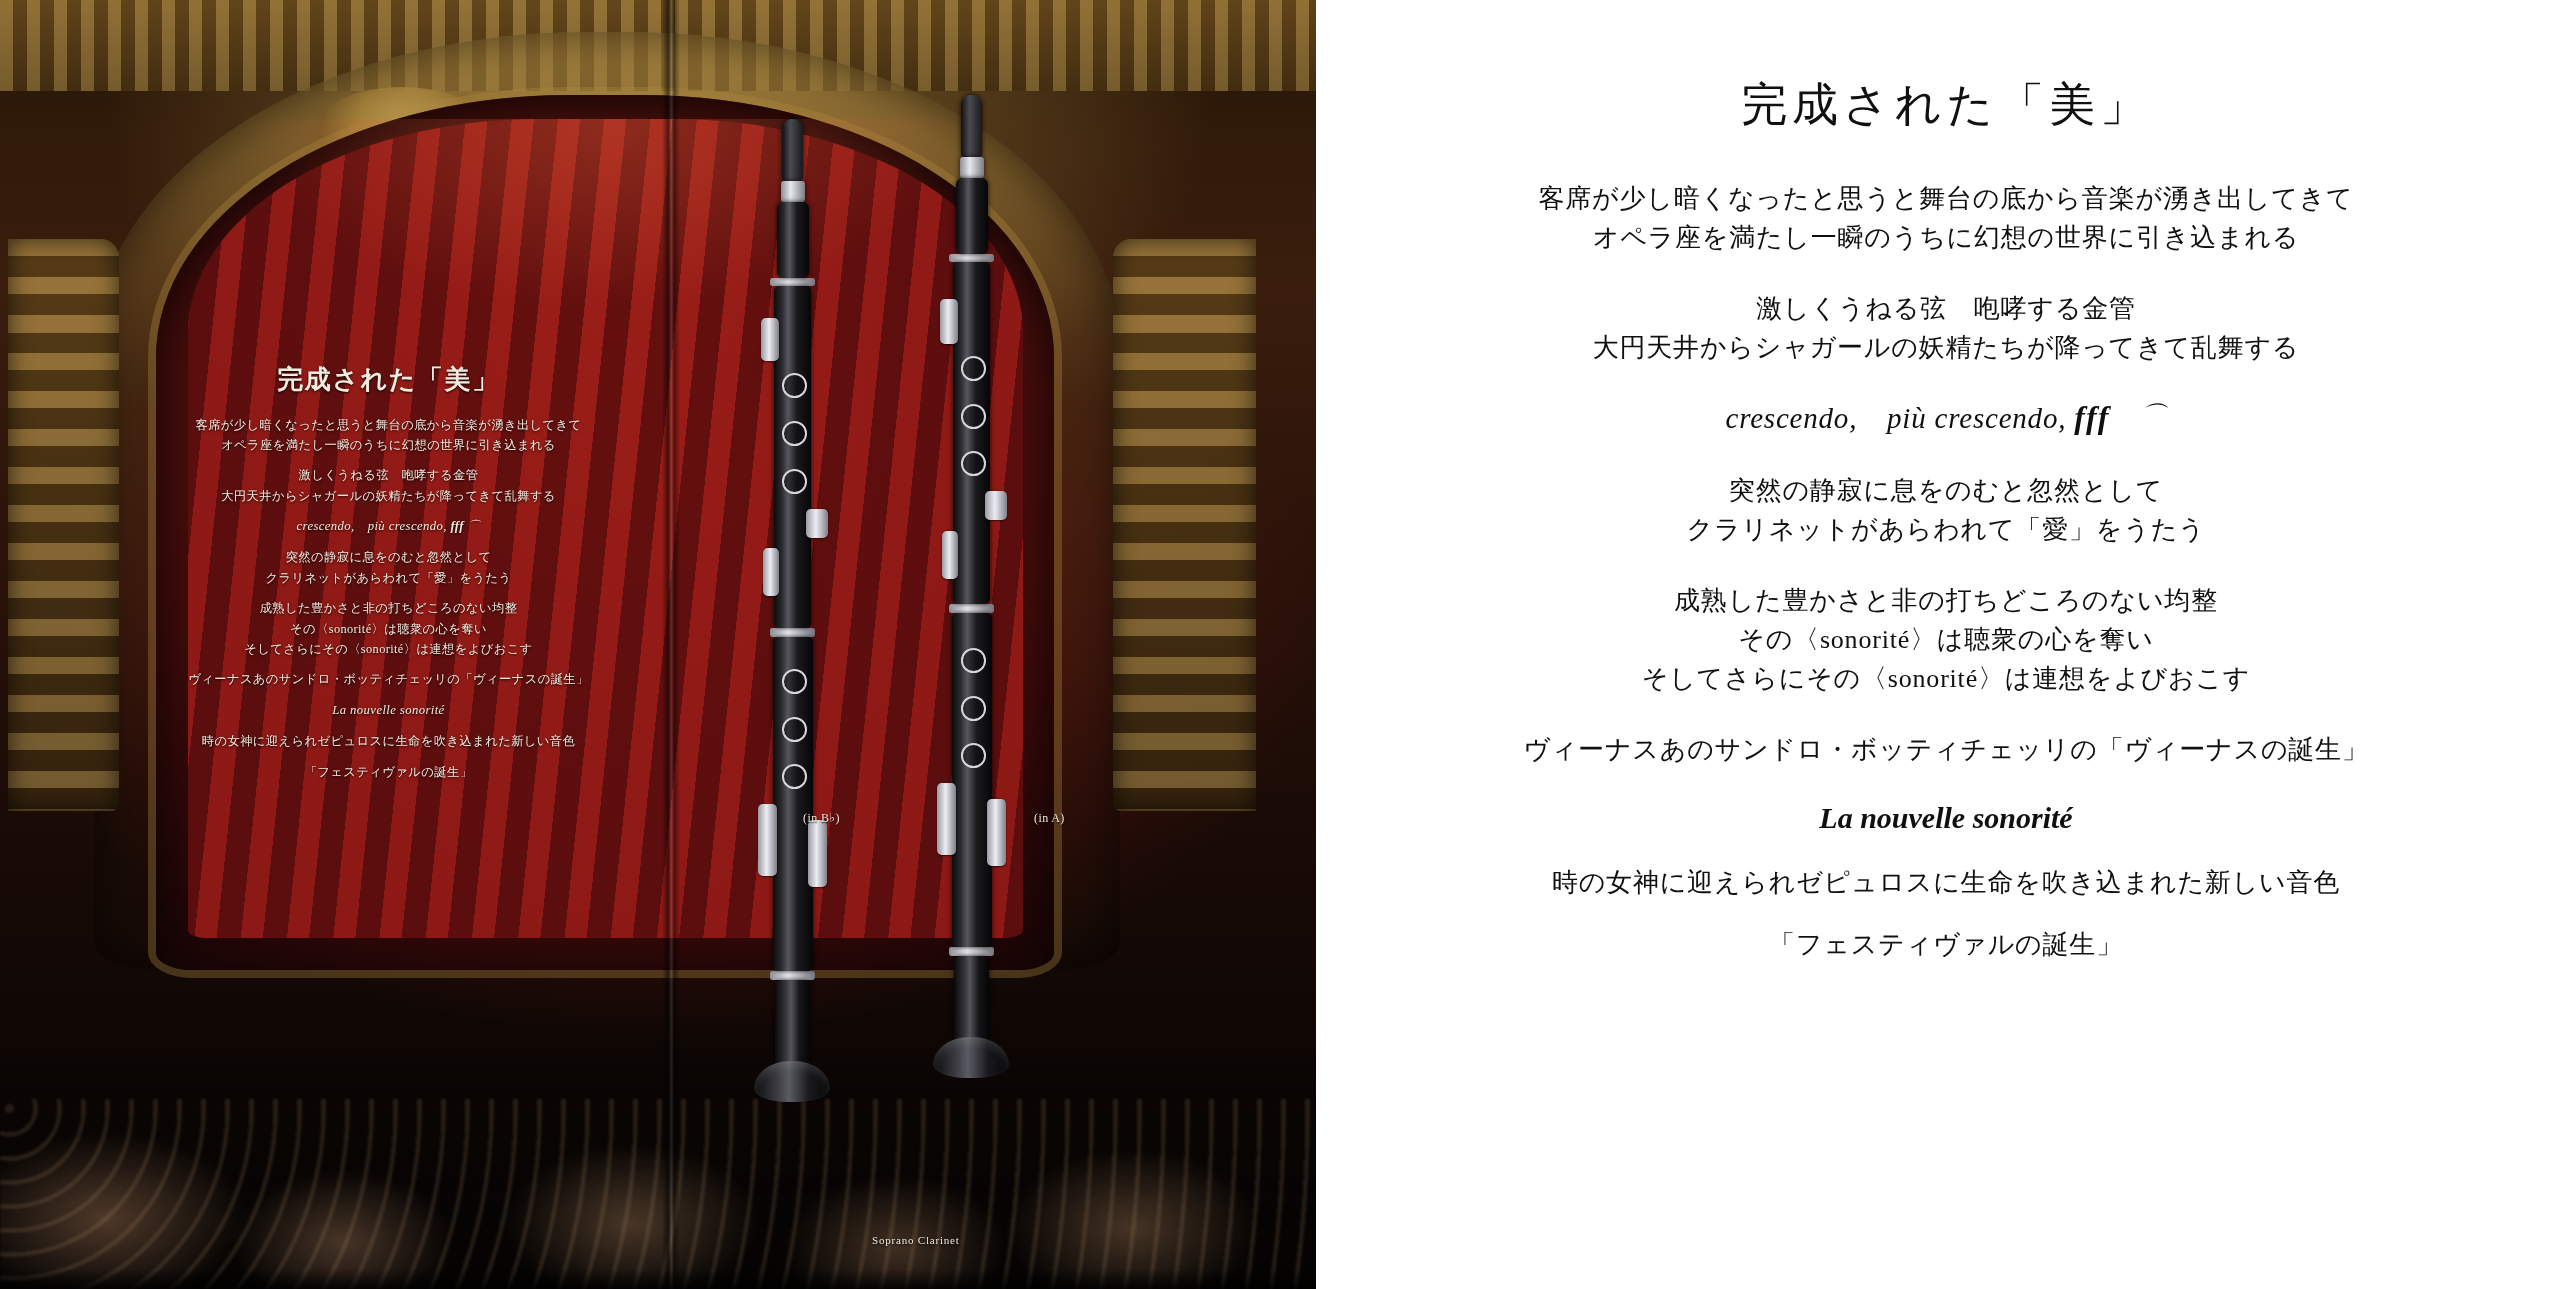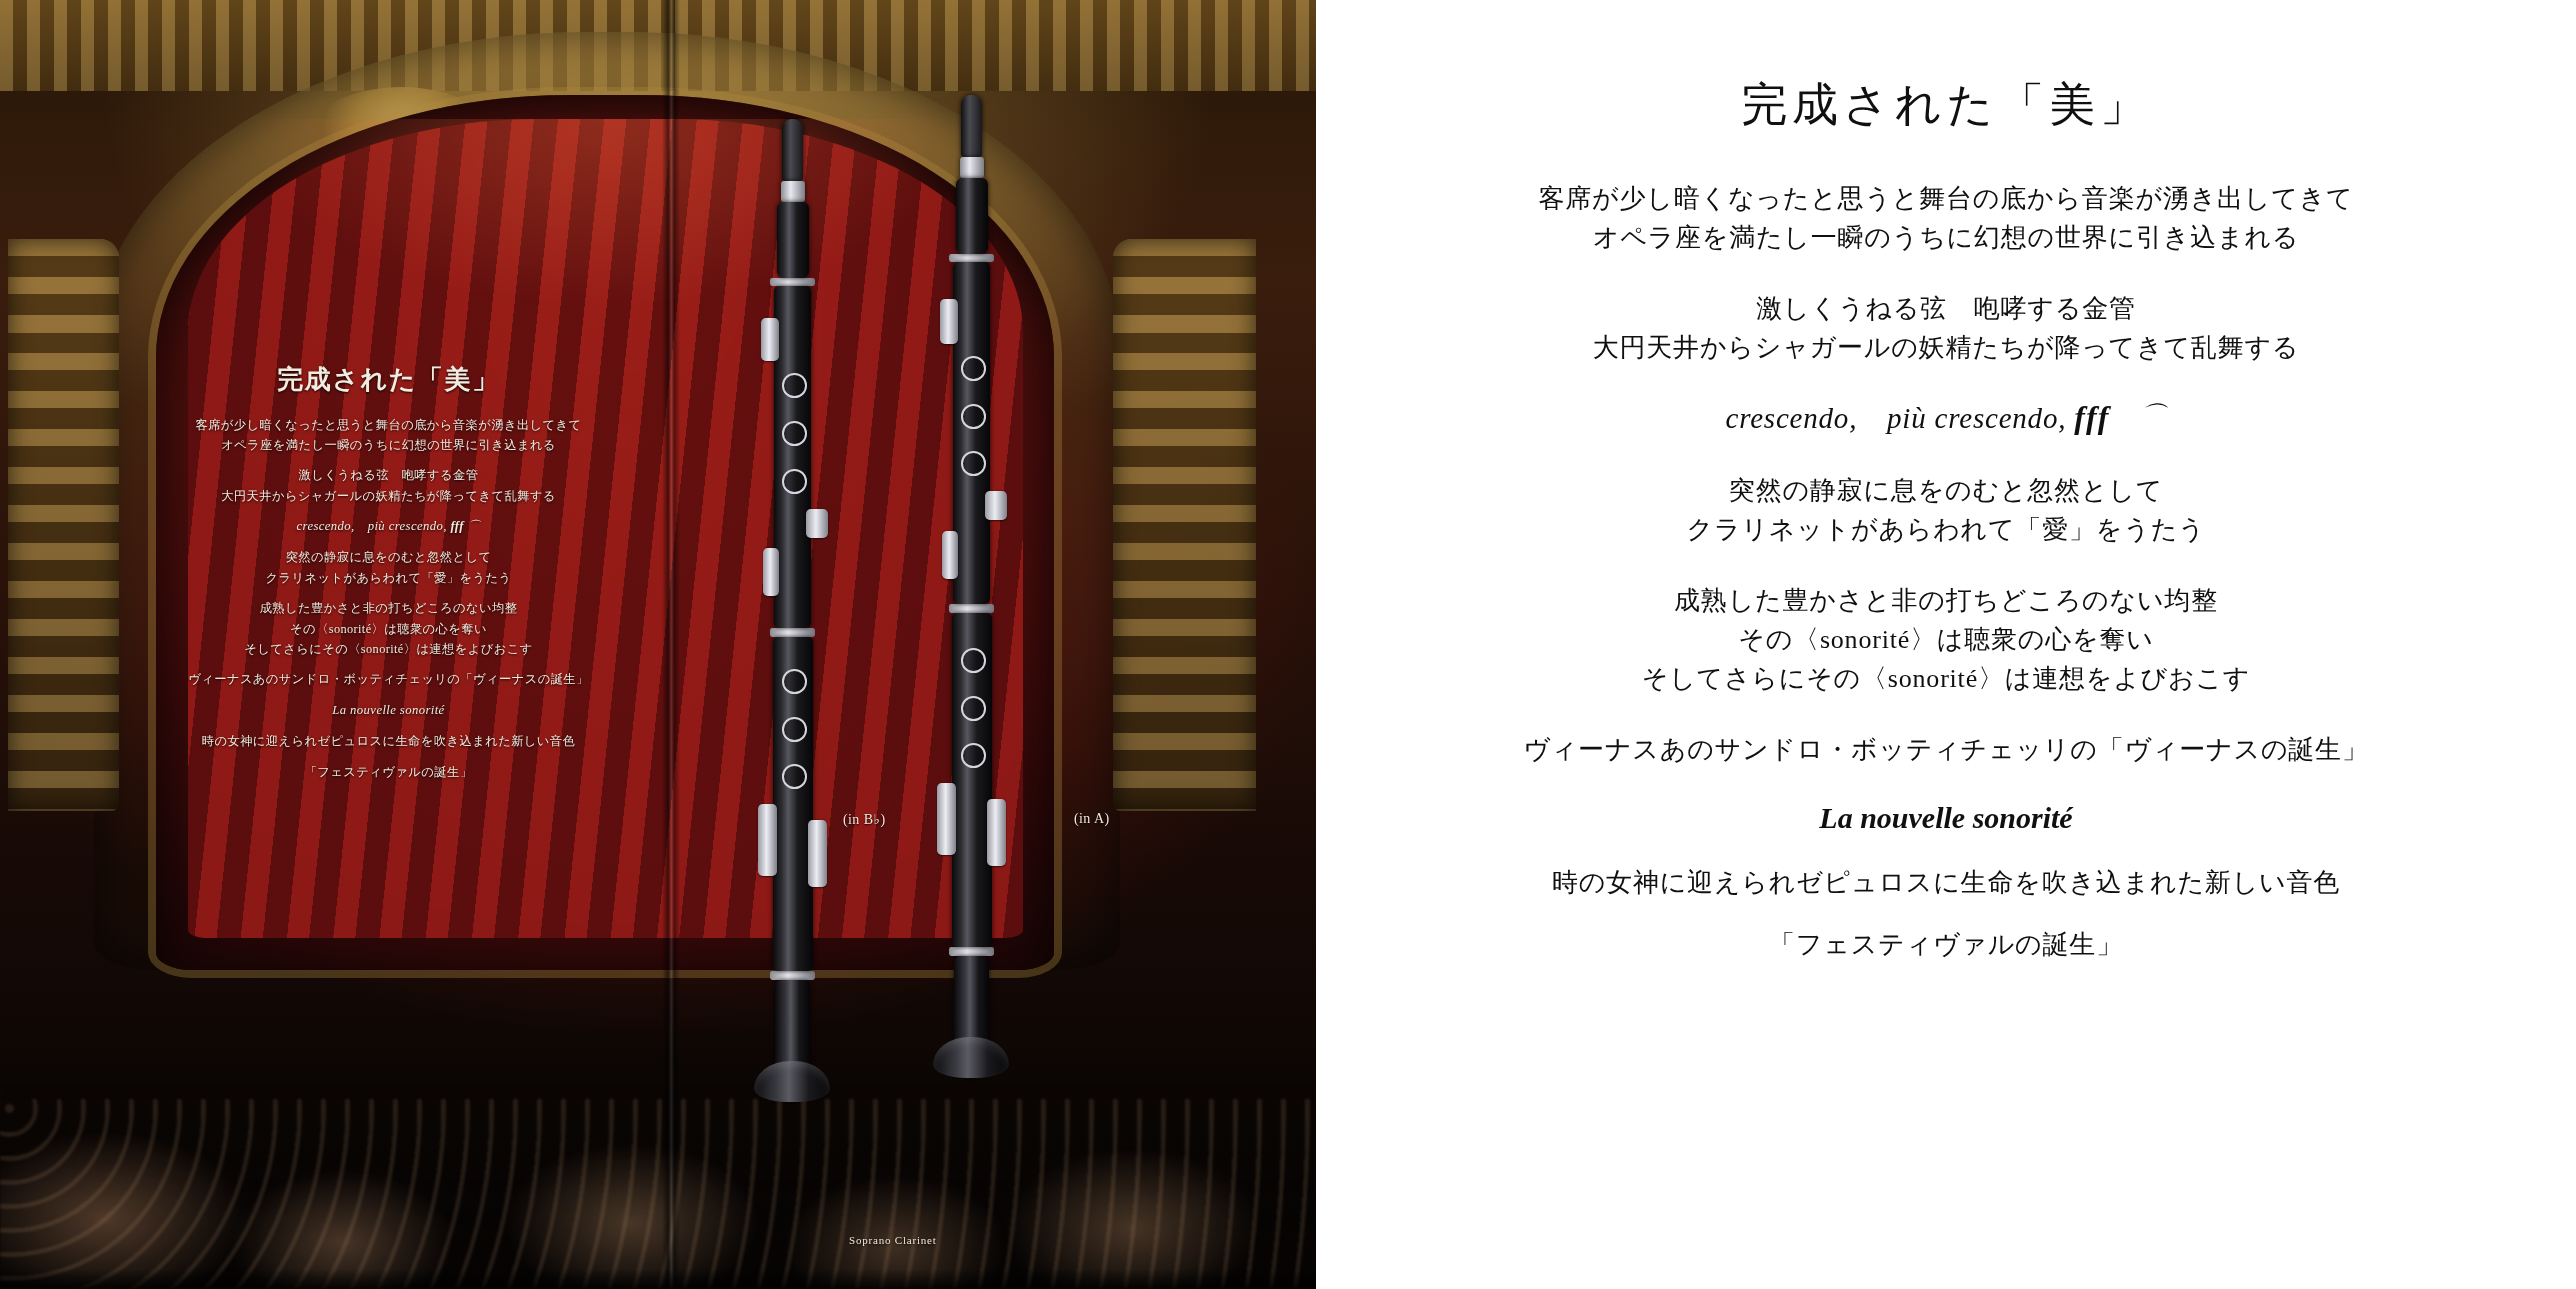--- a/index.html
+++ b/index.html
@@ -218,28 +218,27 @@
   }
   .keyring {
     position: absolute;
     border: 2.4px solid #d5d5dd;
     border-radius: 50%;
     background: rgba(10,10,12,0.5);
   }
   .clar-label {
     position: absolute;
     color: #efe9dc;
-    font-size: 14px;
+    font-size: 12px;
     letter-spacing: 0.4px;
     text-shadow: 0 0.8px 1.6px rgba(0,0,0,0.9);
-    margin-left: 40px;
   }
   .scan-caption {
     position: absolute;
-    left: 849px; bottom: 44px;
+    left: 872px; bottom: 44px;
     color: #efe9dc;
     font-size: 11px;
     letter-spacing: 0.8px;
     text-shadow: 0 0.8px 2.4px rgba(0,0,0,0.9);
   }
 
   
   .transcript {
     flex: 1 1 auto;
     position: relative;

